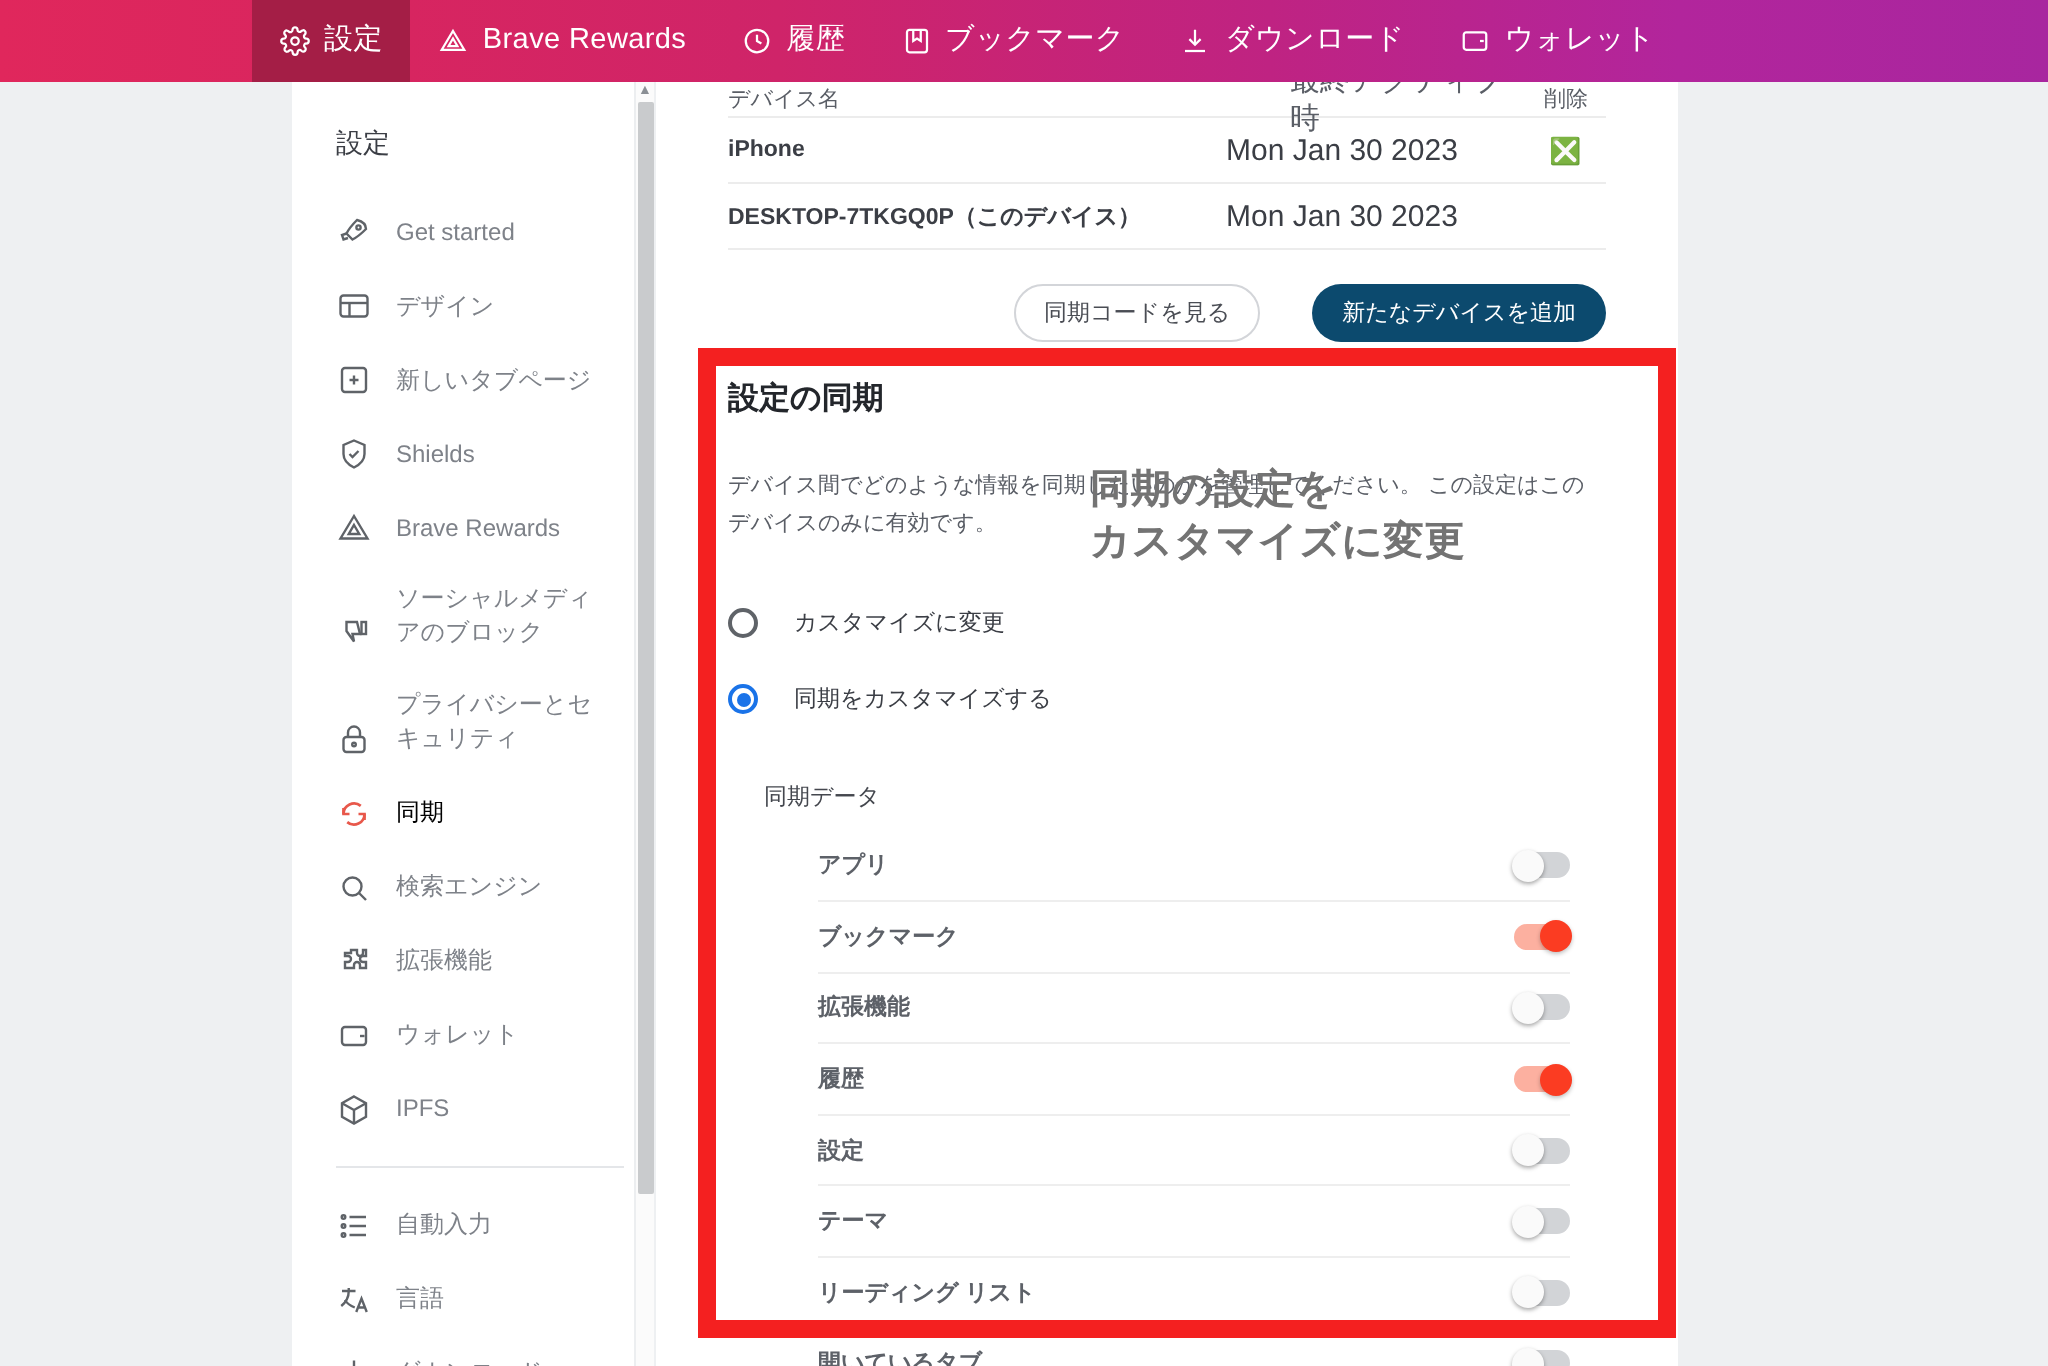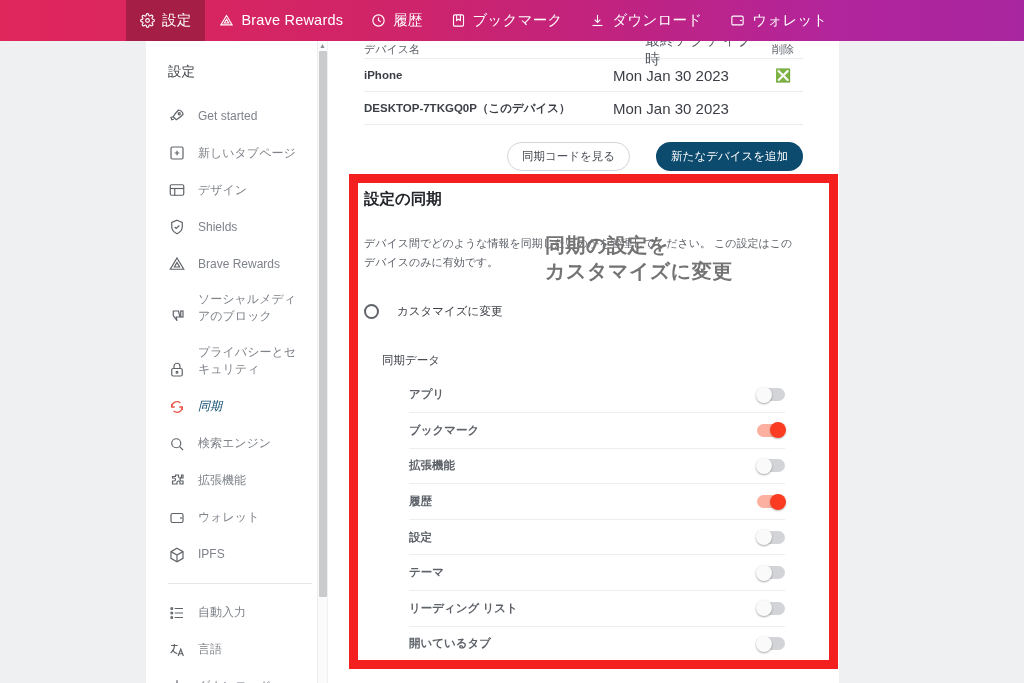--- a/index.html
+++ b/index.html
@@ -45,21 +45,21 @@
   .side-item {
     position: relative;
     display: flex; align-items: flex-end; gap: 12px;
     padding: 9px 8px 9px 22px;
     font-size: 12px; color: #7e8289;
     cursor: pointer; line-height: 1.45;
   }
   .side-item .ico { flex: none; width: 18px; height: 18px; margin-top: 1px; color: #5f6368; }
   .side-item .ico svg { display: block; width: 18px; height: 18px; }
   .side-item .lbl { max-width: 108px; }
-  .side-item.active { color: #0c4a6e; font-style: italic; }
+  .side-item.active { color: #000000; }
   .side-item.active .ico { color: #e8584b; }
   .side-item.active::before {
     content: ""; position: absolute; left: -3px; top: 7px;
     width: 3px; height: 20px; background: #e8584b; border-radius: 2px;
   }
   .side-div { height: 1px; background: #e4e6e9; margin: 10px 14px 10px 22px; }
 
   
   .sb-track {
     position: absolute; left: 317px; top: 41px; width: 10px; height: 642px;
@@ -239,36 +239,36 @@
             <path d="M7 13l-3 1 1 3 3-1"></path>
             <circle cx="15" cy="9" r="1.4"></circle>
         </svg>
       </span>
       <span class="lbl">Get started</span>
     </div>
 
     <div class="side-item">
       <span class="ico">
         <svg viewBox="0 0 24 24" fill="none" stroke="currentColor" stroke-width="1.6">
-          <rect x="4" y="4" width="16" height="16" rx="2"></rect>
-            <path d="M12 9v6M9 12h6"></path>
-        </svg>
-      </span>
-      <span class="lbl">新しいタブページ</span>
-    </div>
-
-    <div class="side-item">
-      <span class="ico">
-        <svg viewBox="0 0 24 24" fill="none" stroke="currentColor" stroke-width="1.6">
           <rect x="3" y="5" width="18" height="14" rx="2"></rect>
             <path d="M3 10h18"></path>
             <path d="M9 10v9"></path>
         </svg>
       </span>
       <span class="lbl">デザイン</span>
+    </div>
+
+    <div class="side-item">
+      <span class="ico">
+        <svg viewBox="0 0 24 24" fill="none" stroke="currentColor" stroke-width="1.6">
+          <rect x="4" y="4" width="16" height="16" rx="2"></rect>
+            <path d="M12 9v6M9 12h6"></path>
+        </svg>
+      </span>
+      <span class="lbl">新しいタブページ</span>
     </div>
 
     <div class="side-item">
       <span class="ico">
         <svg viewBox="0 0 24 24" fill="none" stroke="currentColor" stroke-width="1.6">
           <path d="M12 3l7 3v6c0 4-3 7-7 9-4-2-7-5-7-9V6z"></path>
             <path d="M9 12l2 2 4-4"></path>
         </svg>
       </span>
       <span class="lbl">Shields</span>
@@ -430,20 +430,24 @@
 
     <div class="sync-panel">
       <div class="sync-title">設定の同期</div>
       <div class="sync-desc">デバイス間でどのような情報を同期したいのかを管理してください。 この設定はこのデバイスのみに有効です。</div>
 
       <div class="radio-list">
         <div class="radio-row">
           <span class="radio"></span>
           <span class="radio-lbl">カスタマイズに変更</span>
         </div>
+        <div class="radio-row">
+          <span class="radio on"></span>
+          <span class="radio-lbl">同期をカスタマイズする</span>
+        </div>
       </div>
 
       <div class="data-head">同期データ</div>
 
       <div class="toggle-list">
         <div class="toggle-row">
           <span class="toggle-lbl">アプリ</span>
           <span class="switch"></span>
         </div>
         <div class="toggle-row">

